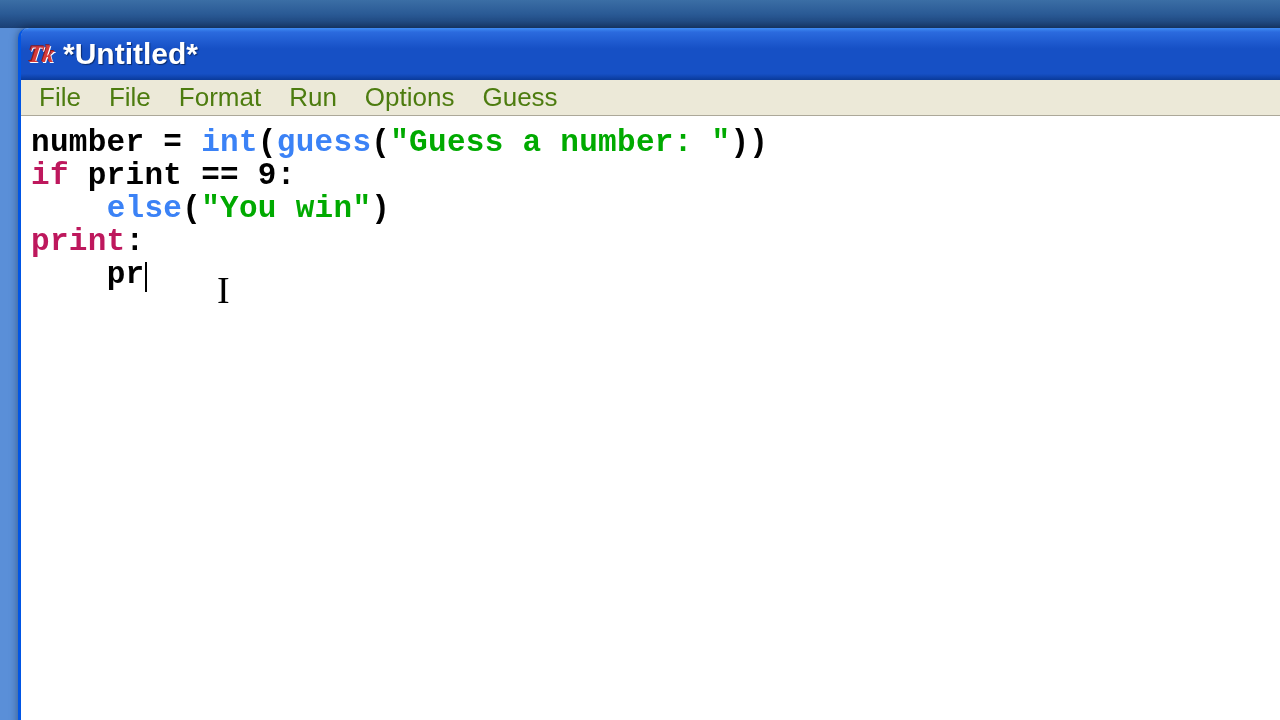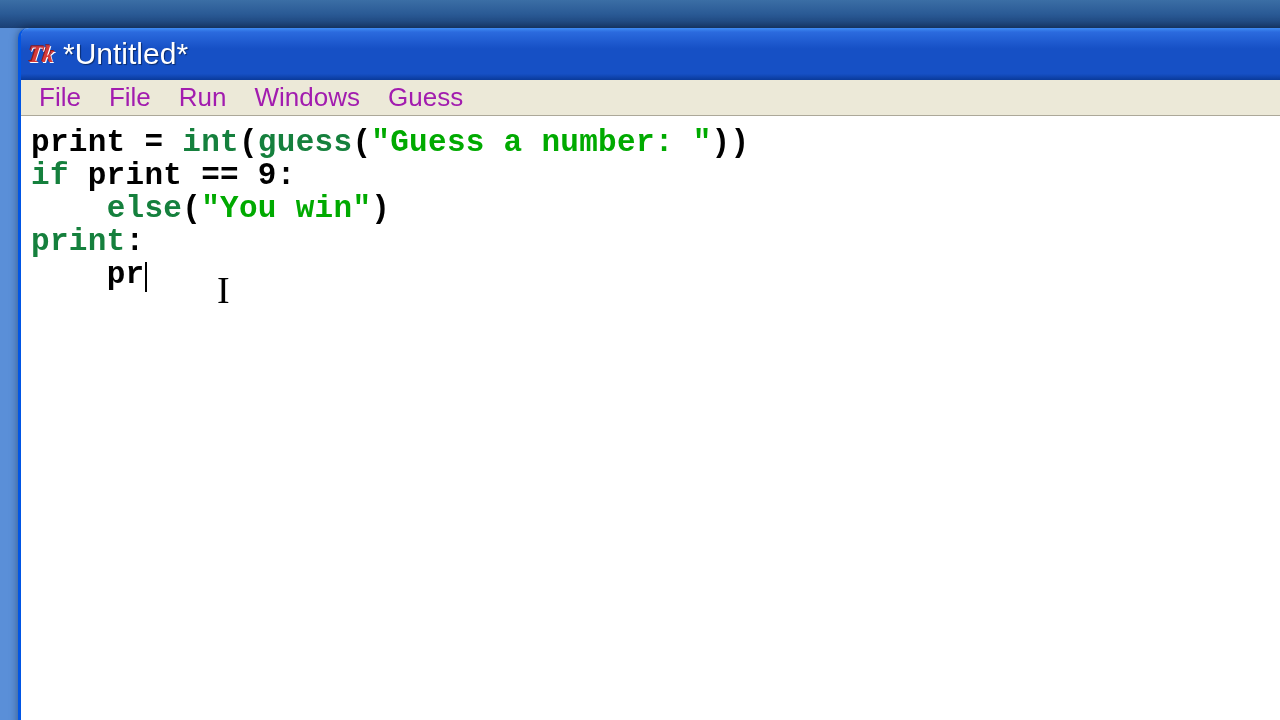--- a/index.html
+++ b/index.html
@@ -58,58 +58,58 @@
     font-weight: bold;
     font-style: italic;
     font-size: 24px;
     color: #d43a3a;
     text-shadow: 1px 1px 0 #fff, -1px -1px 0 #8a1a1a;
     transform: skewX(-8deg);
   }
   .title-text {
     color: #fff;
     font-size: 30px;
-    font-weight: normal;
+    font-weight: bold;
     text-shadow: 1px 1px 1px #0a2a6a;
     font-family: "Trebuchet MS", "Tahoma", sans-serif;
   }
   .menubar {
     height: 36px;
     background: #ece9d8;
     border-bottom: 1px solid #aca899;
     display: flex;
     align-items: stretch;
     padding-left: 4px;
   }
   .menuitem {
     padding: 0 14px;
     font-size: 26px;
-    color: #a21caf;
+    color: #4d7c0f;
     display: flex;
     align-items: center;
     cursor: default;
     font-family: "Tahoma", sans-serif;
   }
   .editor {
     flex: 1;
     background: #fff;
     padding: 10px 10px;
     position: relative;
   }
   .code {
     font-family: "Courier New", monospace;
     font-size: 31px;
     line-height: 33px;
     white-space: pre;
     color: #000;
     font-weight: bold;
     letter-spacing: 0.3px;
   }
-  .kw { color: #15803d; }    
-  .fn { color: #15803d; }    
+  .kw { color: #be185d; }    
+  .fn { color: #3b82f6; }    
   .str { color: #00aa00; }   
   .caret {
     display: inline-block;
     width: 2px;
     height: 30px;
     background: #000;
     vertical-align: text-bottom;
     margin-left: 1px;
   }
   .ibeam {
@@ -131,27 +131,28 @@
     <div class="app-icon">
       <span class="app-icon-text">Tk</span>
     </div>
     <div class="title-text">*Untitled*</div>
 
   </div>
 
   <div class="menubar">
     <div class="menuitem">File</div>
     <div class="menuitem">File</div>
+    <div class="menuitem">Format</div>
     <div class="menuitem">Run</div>
-    <div class="menuitem">Windows</div>
+    <div class="menuitem">Options</div>
     <div class="menuitem">Guess</div>
   </div>
 
   <div class="editor">
-    <div class="code"><span>print = </span><span class="fn">int</span><span>(</span><span class="fn">guess</span><span>(</span><span class="str">"Guess a number: "</span><span>))</span>
+    <div class="code"><span>number = </span><span class="fn">int</span><span>(</span><span class="fn">guess</span><span>(</span><span class="str">"Guess a number: "</span><span>))</span>
 <span class="kw">if</span><span> print == 9:</span>
 <span>    </span><span class="fn">else</span><span>(</span><span class="str">"You win"</span><span>)</span>
 <span class="kw">print</span><span>:</span>
 <span>    </span><span>pr</span><span class="caret"></span></div>
     <div class="ibeam" style="left:196px; top:152px;">I</div>
   </div>
 
 </div>
 
 </body></html>

